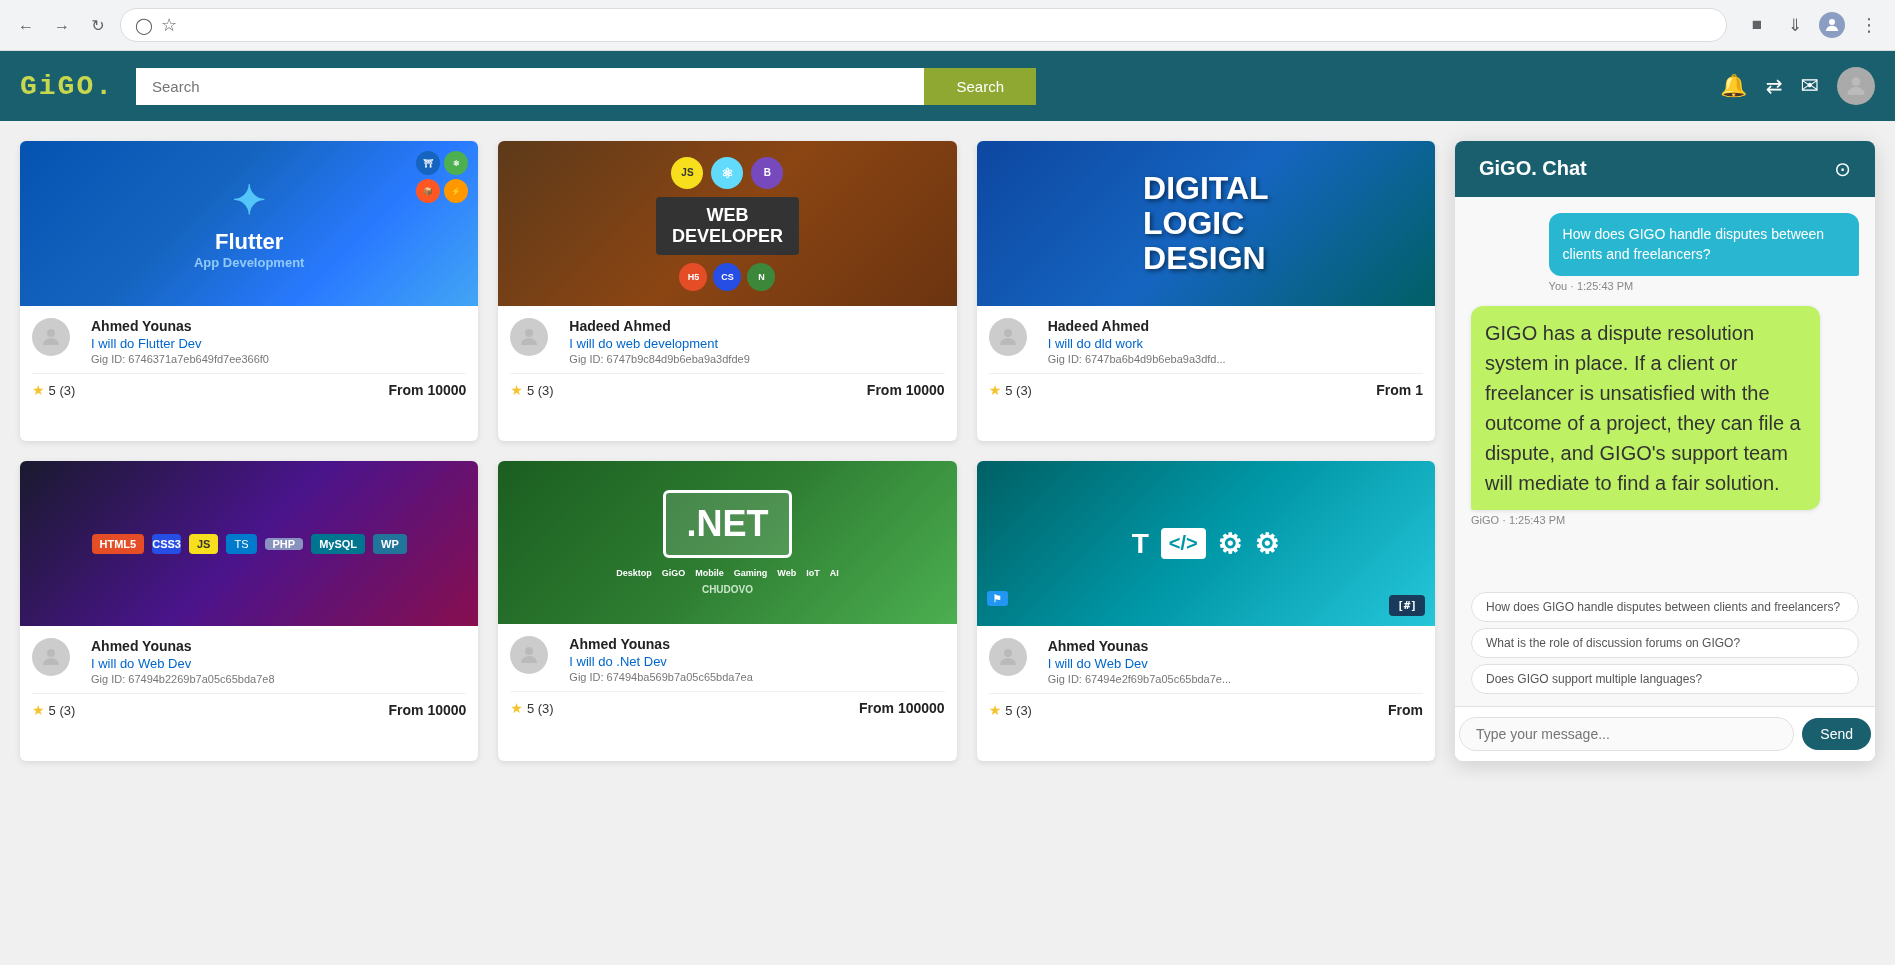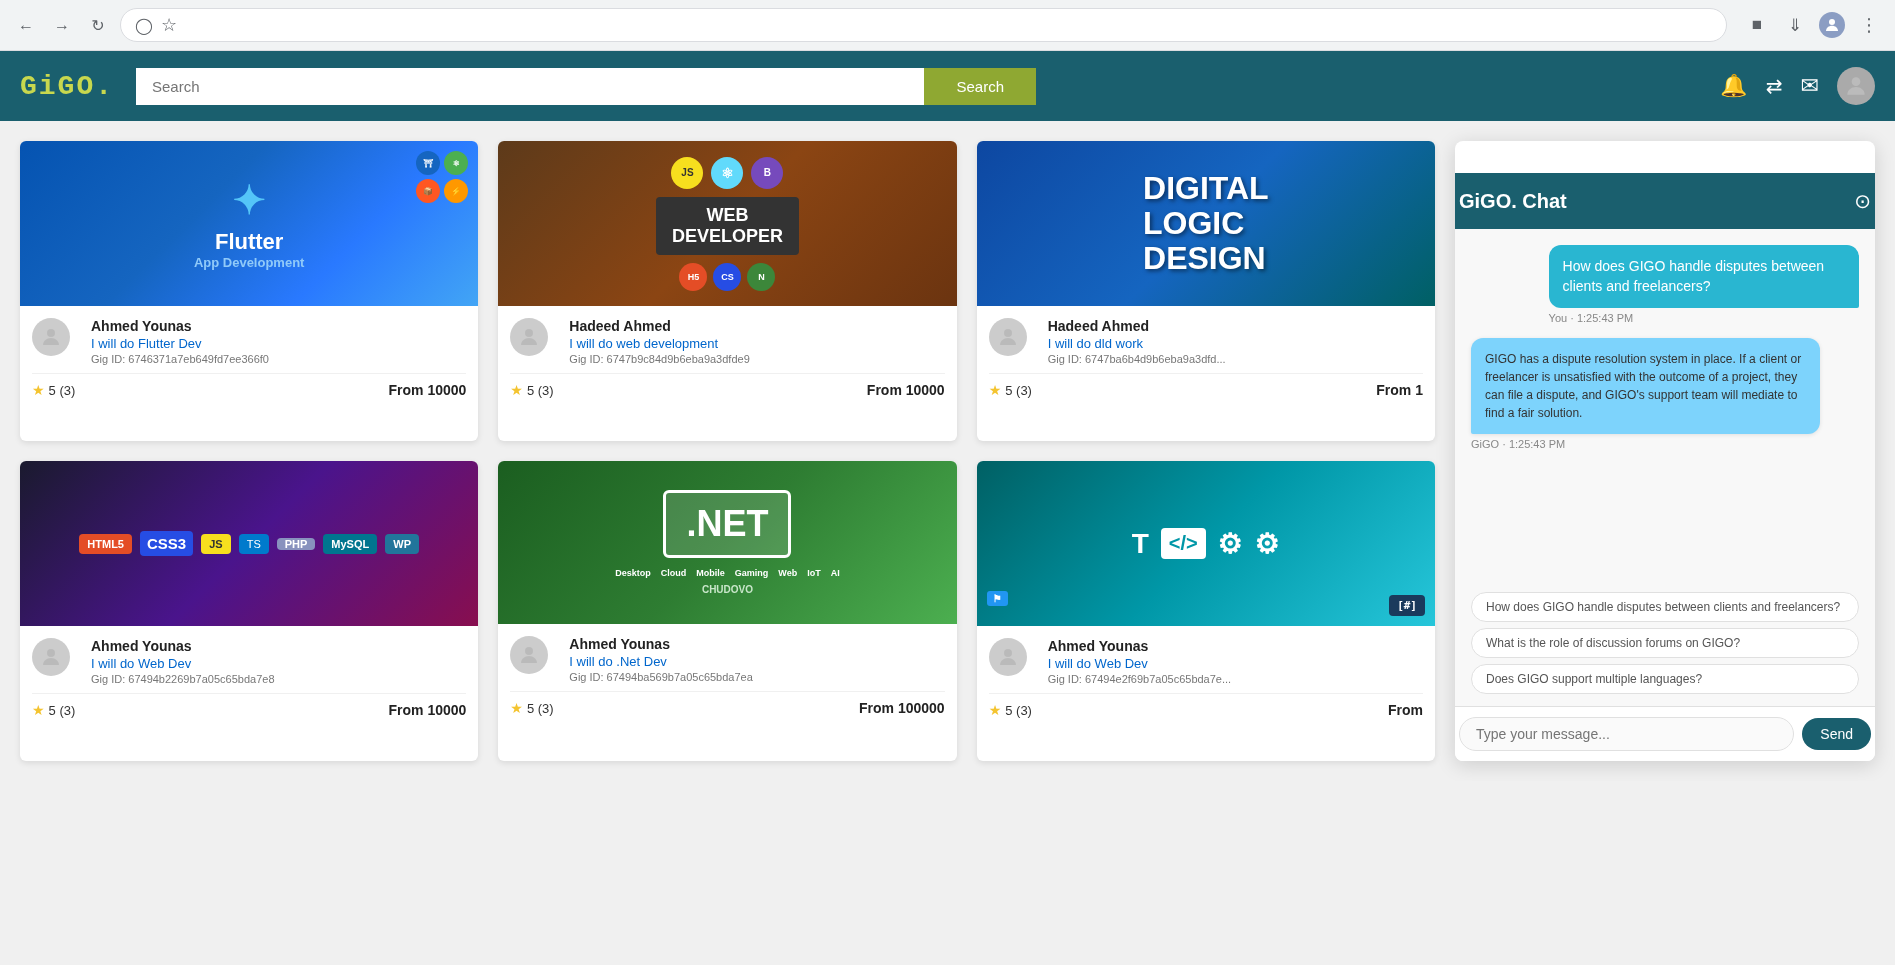--- a/index.html
+++ b/index.html
@@ -226,25 +226,24 @@
       border-radius: 8px;
       box-shadow: 0 4px 20px rgba(0,0,0,0.15);
       display: flex;
       flex-direction: column;
       overflow: hidden;
       height: 620px;
       flex-shrink: 0;
     }
     .chat-header {
       background: #1a5f6e;
-      padding: 16px 4px;
-      display: flex;
-      align-items: center;
+      padding: 16px 24px;
+      display: flex;
+      align-items: flex-start;
       justify-content: space-between;
-      margin-top: 32px;
     }
     .chat-header-title {
       color: white;
       font-size: 20px;
       font-weight: bold;
     }
     .chat-header-btn {
       background: transparent;
       border: none;
       color: white;
@@ -276,25 +275,25 @@
       text-align: left;
       font-size: 11px;
       color: #888;
       margin-top: 4px;
     }
     .msg-bot {
       align-self: flex-start;
       max-width: 90%;
     }
     .msg-bot-bubble {
-      background: #7dd3fc;
+      background: #bef264;
       color: #333;
       padding: 12px 14px;
       border-radius: 12px 12px 12px 2px;
-      font-size: 12px;
+      font-size: 20px;
       line-height: 1.5;
       box-shadow: 0 1px 4px rgba(0,0,0,0.1);
     }
     .msg-bot-meta {
       font-size: 11px;
       color: #888;
       margin-top: 4px;
     }
 
     
@@ -509,21 +508,21 @@
           </div>
           <div class="gig-price">From 1</div>
         </div>
       </div>
     </div>
 
     <div class="gig-card">
       <div class="gig-img-placeholder" style="background:linear-gradient(135deg,#1a1a2e,#4a148c,#880E4F);height:165px;display:flex;align-items:center;justify-content:center;">
         <div style="display:flex;flex-wrap:wrap;gap:8px;padding:10px;justify-content:center;align-items:center;">
           <div style="background:#E44D26;color:white;padding:4px 8px;border-radius:4px;font-weight:bold;font-size:11px;">HTML5</div>
-          <div style="background:#264DE4;color:white;padding:4px 7px;border-radius:4px;font-weight:bold;font-size:15px;">CSS3</div>
+          <div style="background:#264DE4;color:white;padding:4px 0;border-radius:4px;font-weight:bold;font-size:11px;">CSS3</div>
           <div style="background:#F7DF1E;color:#333;padding:4px 8px;border-radius:4px;font-weight:bold;font-size:11px;">JS</div>
           <div style="background:#007ACC;color:white;padding:4px 8px;border-radius:4px;font-weight:normal;font-size:11px;">TS</div>
           <div style="background:#8892be;color:white;padding:0 8px;border-radius:4px;font-weight:bold;font-size:11px;">PHP</div>
           <div style="background:#00758F;color:white;padding:4px 8px;border-radius:4px;font-weight:bold;font-size:11px;">MySQL</div>
           <div style="background:#21759B;color:white;padding:4px 8px;border-radius:4px;font-weight:bold;font-size:11px;">WP</div>
         </div>
       </div>
       <div class="gig-info">
         <div class="gig-user">
           <div class="gig-user-avatar">
@@ -549,21 +548,21 @@
     </div>
 
     <div class="gig-card">
       <div class="gig-img-placeholder" style="background:linear-gradient(135deg,#1B5E20,#2E7D32,#4CAF50);height:163px;display:flex;align-items:center;justify-content:center;">
         <div style="text-align:center;">
           <div style="background:rgba(255,255,255,0.15);border:3px solid white;padding:10px 20px;display:inline-block;border-radius:6px;">
             <div style="color:white;font-size:36px;font-weight:900;">.NET</div>
           </div>
           <div style="display:flex;gap:10px;margin-top:10px;justify-content:center;flex-wrap:wrap;">
             <div style="color:white;font-size:9px;text-align:center;">Desktop</div>
-            <div style="color:white;font-size:9px;text-align:center;">Cloud</div>
+            <div style="color:white;font-size:9px;text-align:center;">GiGO</div>
             <div style="color:white;font-size:9px;text-align:center;">Mobile</div>
             <div style="color:white;font-size:9px;text-align:center;">Gaming</div>
             <div style="color:white;font-size:9px;text-align:center;">Web</div>
             <div style="color:white;font-size:9px;text-align:center;">IoT</div>
             <div style="color:white;font-size:9px;text-align:center;">AI</div>
           </div>
           <div style="color:#c8e6c9;font-size:10px;margin-top:6px;font-weight:bold;">CHUDOVO</div>
         </div>
       </div>
       <div class="gig-info">

